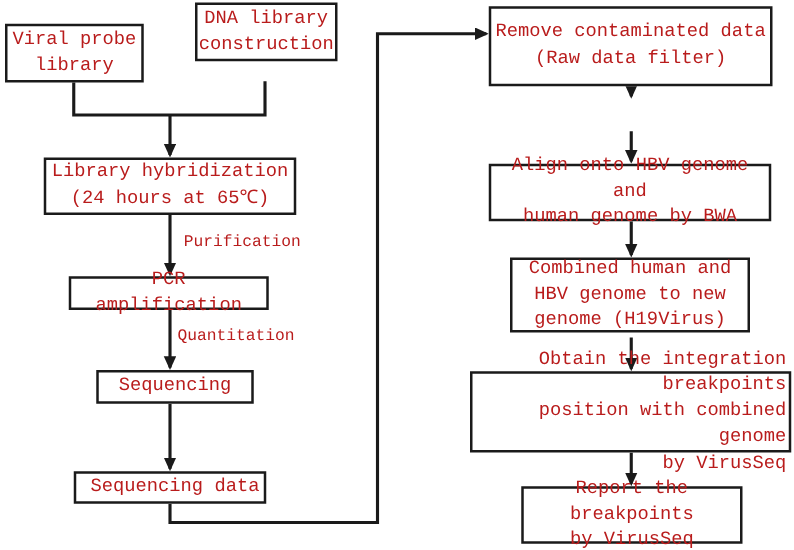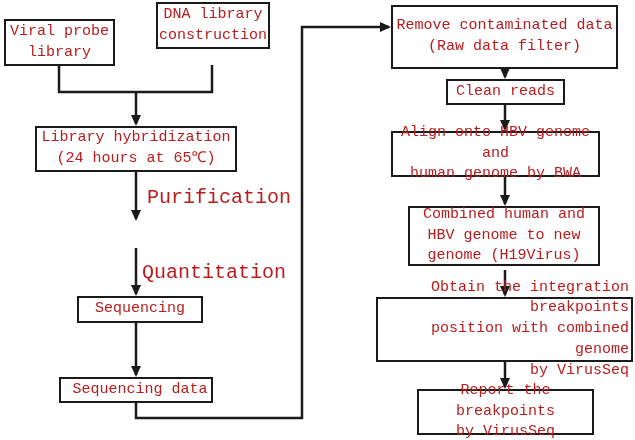--- a/index.html
+++ b/index.html
@@ -32,34 +32,34 @@
     align-items: center;
     justify-content: center;
     text-align: center;
     white-space: pre-line;
     font-size: 15px;
     line-height: 1.38;
     padding: 1px 2px;
   }
   .edge-label {
     position: absolute;
-    font-size: 20px;
+    font-size: 13px;
     white-space: nowrap;
   }
   
   .b-viral      { left: 4px;   top: 19px;  width: 111px; height: 47px; }
   .b-dna        { left: 156px; top: 2px;  width: 114px; height: 47px; }
   .b-hyb        { left: 35px;  top: 126px; width: 202px; height: 46px; text-align: center; }
   .b-pcr        { left: 55px;  top: 221px; width: 160px; height: 27px; }
   .b-seq        { left: 77px;  top: 296px; width: 126px; height: 27px; }
   .b-seqdata    { left: 59px;  top: 377px; width: 154px; height: 26px; padding-left: 10px; }
   
   .b-remove     { left: 391px; top: 5px;   width: 227px; height: 64px; }
   .b-clean      { left: 446px; top: 79px;  width: 119px; height: 26px; }
-  .b-align      { left: 391px; top: 131px; width: 209px; height: 46px; }
+  .b-align      { left: 391px; top: 131px; width: 226px; height: 46px; }
   .b-combined   { left: 408px; top: 206px; width: 192px; height: 60px; }
   .b-obtain     { left: 376px; top: 297px; width: 257px; height: 65px; text-align: right; }
   .b-report     { left: 417px; top: 389px; width: 177px; height: 46px; }
   
   .l-purification { left: 147px; top: 186px; }
   .l-quantitation { left: 142px; top: 261px; }
 </style>
 </head>
 <body>
 
@@ -87,29 +87,29 @@
     <path d="M505,270 L505,295" marker-end="url(#arrow)"></path>
     <path d="M505,362 L505,387" marker-end="url(#arrow)"></path>
   </svg>
 
   <div class="box b-viral">Viral probe
 library</div>
   <div class="box b-dna">DNA library
 construction</div>
   <div class="box b-hyb">Library hybridization
 (24 hours at 65℃)</div>
+  <div class="box b-pcr">PCR amplification</div>
   <div class="box b-seq">Sequencing</div>
   <div class="box b-seqdata">Sequencing data</div>
 
   <div class="edge-label l-purification">Purification</div>
   <div class="edge-label l-quantitation">Quantitation</div>
 
   <div class="box b-remove">Remove contaminated data
 (Raw data filter)</div>
-  <div class="box b-clean">Clean reads</div>
   <div class="box b-align">Align onto HBV genome and
 human genome by BWA</div>
   <div class="box b-combined">Combined human and
 HBV genome to new
 genome (H19Virus)</div>
   <div class="box b-obtain">Obtain the integration breakpoints
 position with combined genome
 by VirusSeq</div>
   <div class="box b-report">Report the breakpoints
 by VirusSeq</div>

